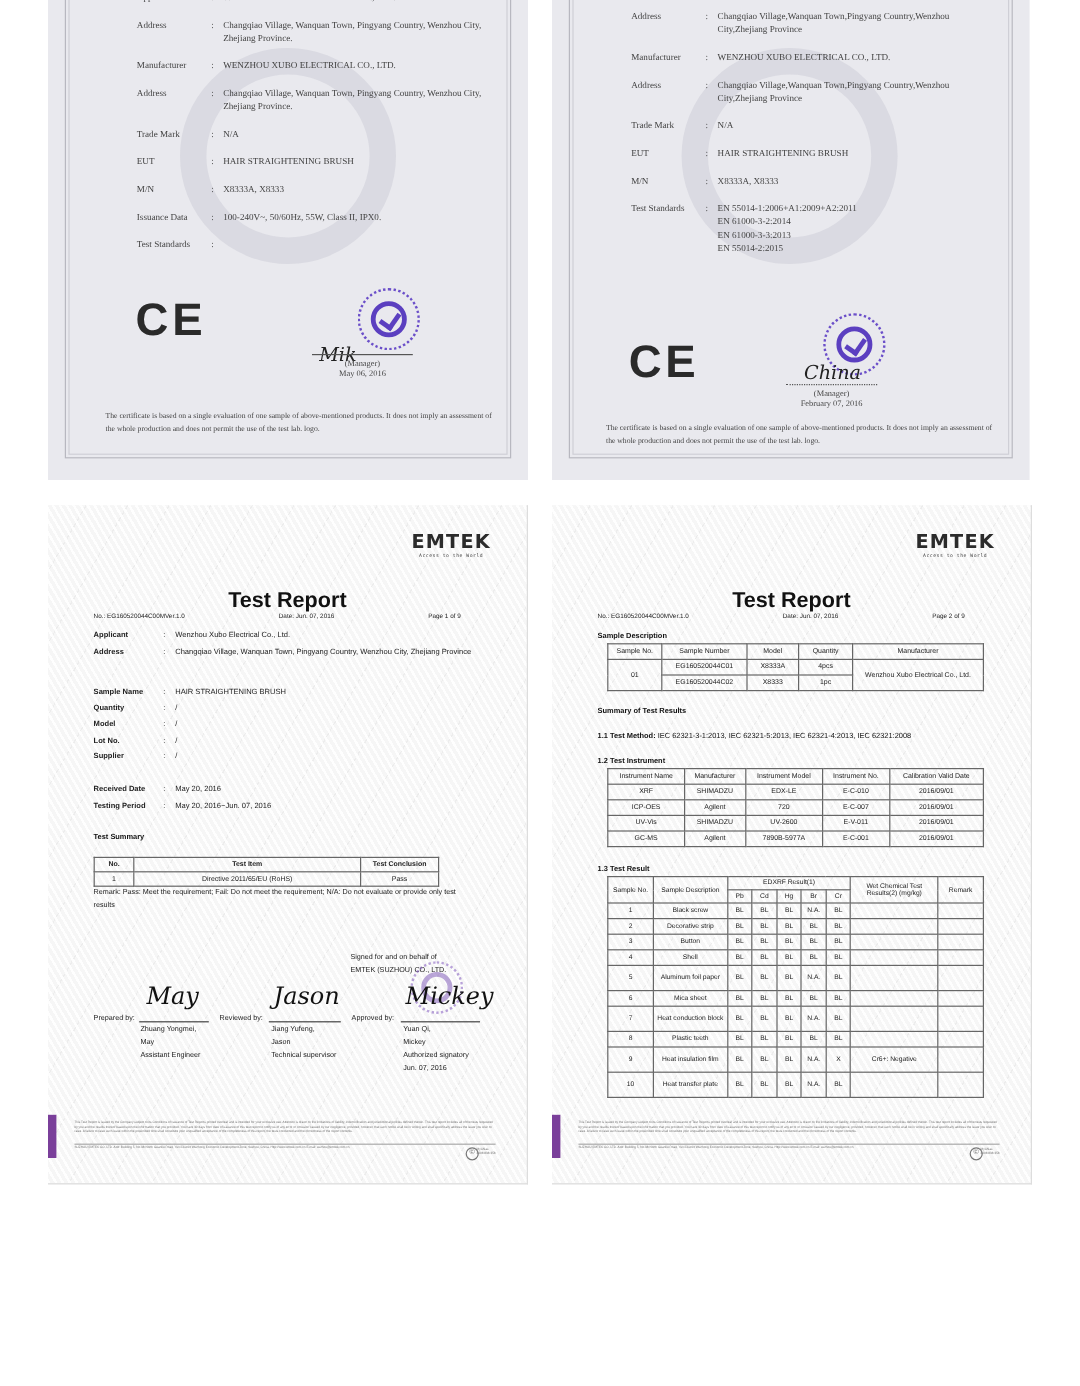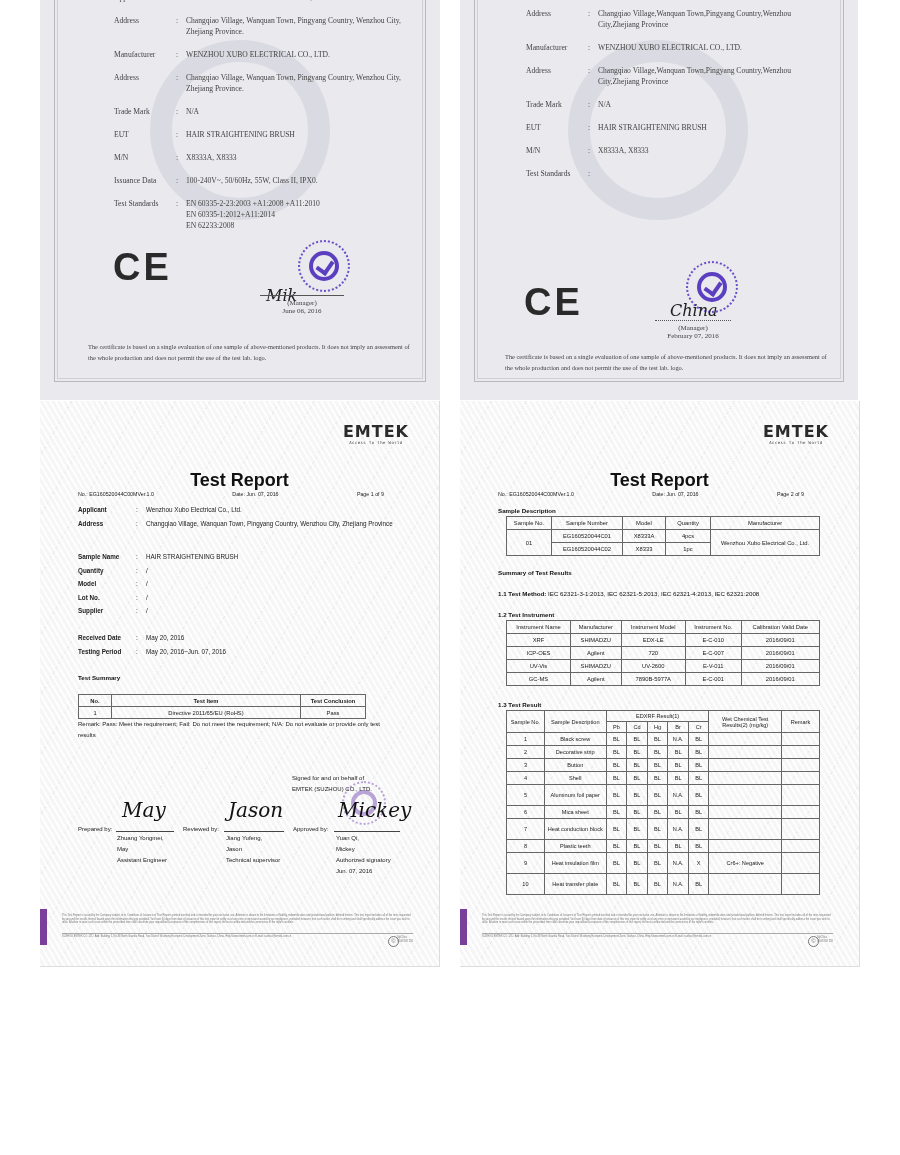--- a/index.html
+++ b/index.html
@@ -34,21 +34,21 @@
   .cert.right .sig-block { left:195px; top:320px; width:76px; }
   .cert.right .sig-line { border-top:1px dotted #555; }
   .signature { font-family:"DejaVu Serif", serif; font-style:italic; font-size:16px; color:#222; position:absolute; }
   .cert.left .signature { left:226px; top:286px; }
   .cert.right .signature { left:210px; top:301px; }
   .cert .note { position:absolute; left:48px; right:22px; font-family:"Liberation Serif", serif; font-size:6.4px; color:#444; line-height:11px; }
   .cert.left .note { top:341px; }
   .cert.right .note { top:351px; left:45px; }
 
   
-  .page { position:absolute; top:401px; width:400px; height:566px; box-sizing:border-box;
+  .page { position:absolute; top:421px; width:400px; height:566px; box-sizing:border-box;
           background-color:#f6f6f6;
           background-image:
             repeating-linear-gradient(60deg, rgba(255,255,255,0.9) 0 2px, transparent 2px 5px),
             repeating-linear-gradient(-60deg, rgba(220,220,220,0.35) 0 1px, transparent 1px 30px);
           border-right:1px solid #ddd; border-bottom:1px solid #ddd; overflow:hidden; }
   .page.left { left:40px; }
   .page.right { left:460px; }
   .logo { position:absolute; right:30px; top:23px; text-align:center; }
   .logo .brand { font-family:"DejaVu Sans", sans-serif; font-size:16px; font-weight:bold; letter-spacing:1px; color:#2b2b2b; line-height:16px; }
   .logo .tag { font-family:"DejaVu Sans Mono", monospace; font-size:4px; color:#444; letter-spacing:0.4px; }
@@ -123,34 +123,31 @@
         <span class="v">X8333A, X8333</span>
       </div>
     <div class="row">
         <span class="k">Issuance Data</span>
         <span class="c">:</span>
         <span class="v">100-240V~, 50/60Hz, 55W, Class II, IPX0.</span>
       </div>
     <div class="row">
         <span class="k">Test Standards</span>
         <span class="c">:</span>
-        <span class="v" style="white-space:pre-line">EN 60335-2-23:2003 +A1:2008 +A11:2010
-EN 60335-1:2012+A11:2014
-EN 62233:2008</span>
       </div>
   </div>
   <div class="ce-mark">CE</div>
   <div class="stamp">
       <div class="inner"></div>
     </div>
   <div class="signature">Mik</div>
   <div class="sig-block">
     <div class="sig-line"></div>
     <div>(Manager)</div>
-    <div>June 06, 2016</div>
+    <div>May 06, 2016</div>
   </div>
   <div class="note">The certificate is based on a single evaluation of one sample of above-mentioned products. It does not imply an assessment of the whole production and does not permit the use of the test lab. logo.</div>
 </div>
 
 <div class="cert right">
   <div class="frame"></div>
   <div class="watermark"></div>
   <div class="rows" style="top:8px;">
     <div class="row">
         <span class="k">Address</span>
@@ -178,20 +175,24 @@
         <span class="v">HAIR STRAIGHTENING BRUSH</span>
       </div>
     <div class="row">
         <span class="k">M/N</span>
         <span class="c">:</span>
         <span class="v">X8333A, X8333</span>
       </div>
     <div class="row">
         <span class="k">Test Standards</span>
         <span class="c">:</span>
+        <span class="v" style="white-space:pre-line">EN 55014-1:2006+A1:2009+A2:2011
+EN 61000-3-2:2014
+EN 61000-3-3:2013
+EN 55014-2:2015</span>
       </div>
   </div>
   <div class="ce-mark">CE</div>
   <div class="stamp">
       <div class="inner"></div>
     </div>
   <div class="signature">China</div>
   <div class="sig-block">
     <div class="sig-line"></div>
     <div>(Manager)</div>

